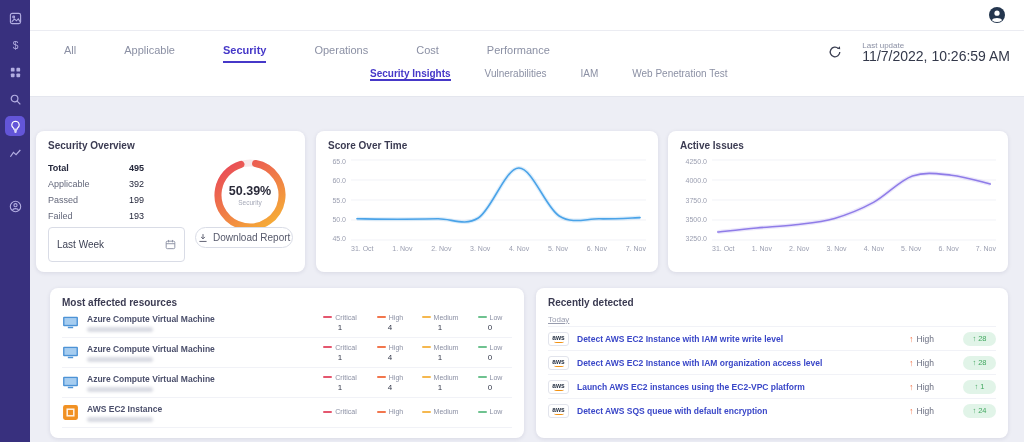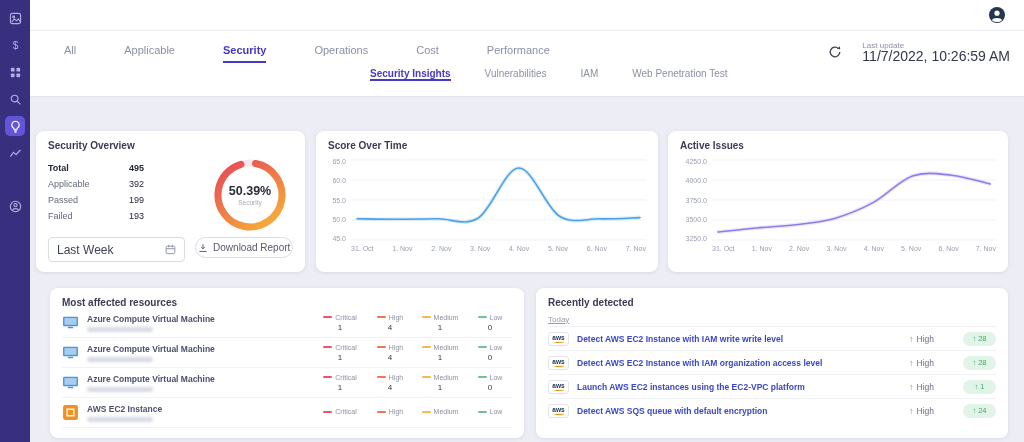--- a/index.html
+++ b/index.html
@@ -39,21 +39,21 @@
   
   #so-stats{position:absolute;left:12px;top:29px;width:96px}
   .so-row{display:flex;justify-content:space-between;font-size:9px;color:#63677a;line-height:16px}
   .so-row .v{color:#23263a}
   .so-row.first,.so-row.first .v{font-weight:bold;color:#23263a}
   #gauge{position:absolute;right:16px;top:25px;width:78px;height:78px}
   .gauge-text{position:absolute;inset:0;display:flex;flex-direction:column;align-items:center;justify-content:center}
   .gauge-pct{font-size:12.5px;font-weight:bold;color:#2b2b3a}
   .gauge-cap{font-size:6.5px;color:#a6a9b8;margin-top:1px}
   #so-controls{position:absolute;left:12px;right:12px;bottom:10px;display:flex;gap:10px}
-  #period{flex:1.25;height:25px;border:1px solid #d9dce6;border-radius:4px;display:flex;align-items:center;justify-content:space-between;padding:0 8px;font-size:12px;color:#3e4255;background:#fff;cursor:pointer}
+  #period{flex:1.25;height:35px;border:1px solid #d9dce6;border-radius:4px;display:flex;align-items:center;justify-content:space-between;padding:0 8px;font-size:10px;color:#3e4255;background:#fff;cursor:pointer}
   #download{flex:1;height:21px;border:1px solid #d9dce6;border-radius:12px;display:flex;align-items:center;justify-content:center;gap:5px;font-size:10px;color:#56596b;background:#fff;cursor:pointer}
 
   
   .chart-wrap{position:absolute;left:10px;right:12px;top:27px}
   .chart-main{display:flex;align-items:stretch}
   .ylabels{display:flex;flex-direction:column;justify-content:space-between;text-align:right;font-size:7px;color:#9a9eb0;padding-right:5px;height:84px}
   .ylabels.w1{width:25px}
   .ylabels.w2{width:34px}
   .plot{flex:1;height:84px}
   .xlabels{display:flex;justify-content:space-between;font-size:7px;color:#9a9eb0;margin-top:3px}

